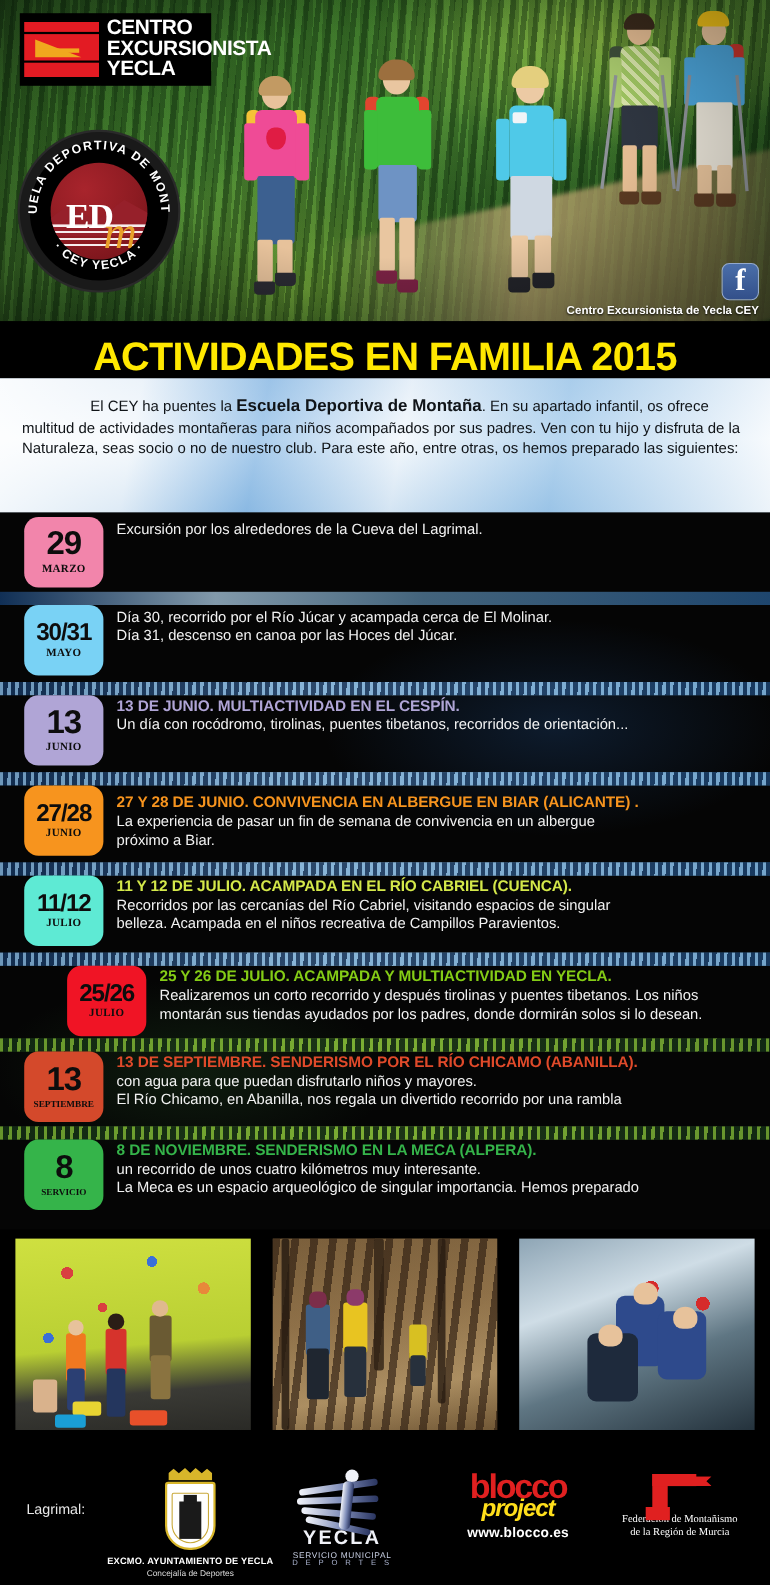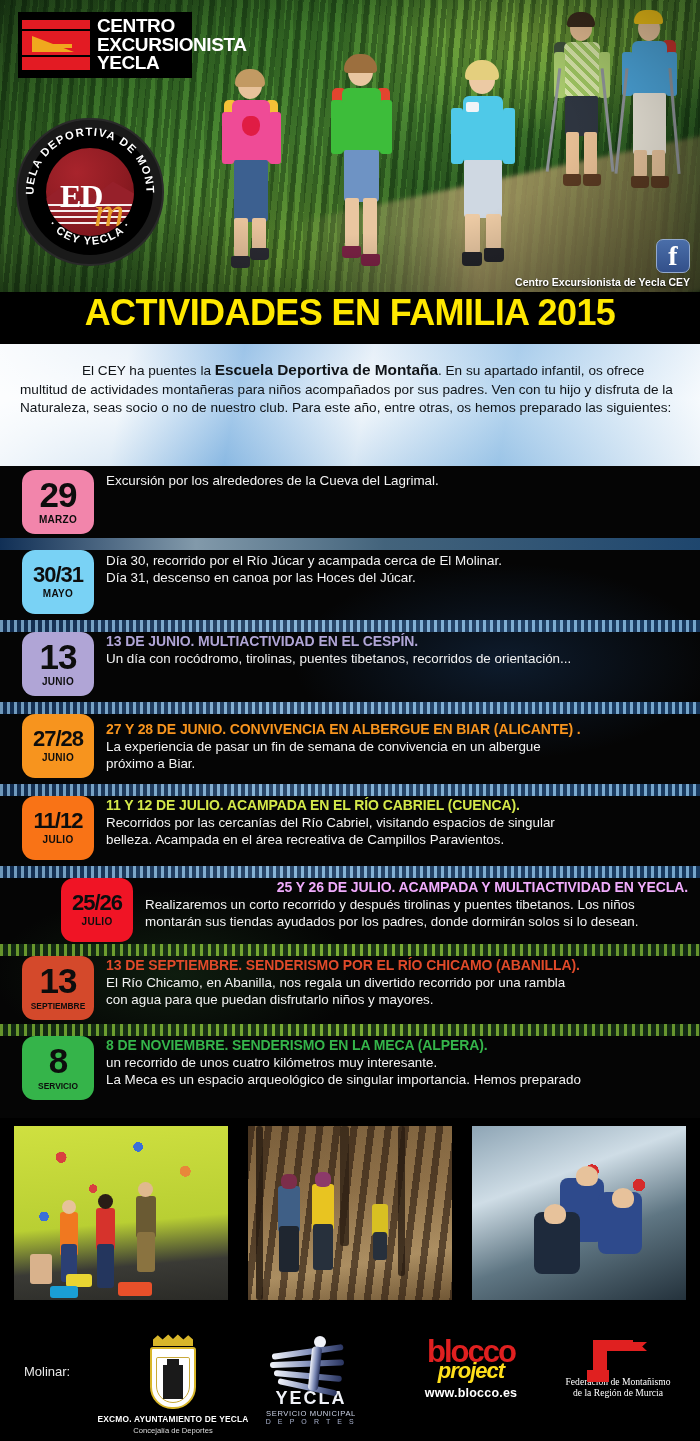--- a/index.html
+++ b/index.html
@@ -88,21 +88,21 @@
     width:34px; height:34px; border-radius:7px; margin-left:auto;
     background: linear-gradient(180deg,#4a6ea9 0%,#33508a 100%);
     border:1px solid #93a9cd; color:#fff; font-family:"Liberation Serif", serif;
     font-weight:bold; font-size:28px; line-height:32px; text-align:center;
   }
   .fb-caption { color:#fff; font-size:10.5px; font-weight:bold; margin-top:3px; text-shadow:0 1px 2px #000; }
 
   
   .title-band {
     position:absolute; left:0; top:292px; width:700px; height:64px;
-    background:#000; display:flex; align-items:flex-start; justify-content:center;
+    background:#000; display:flex; align-items:center; justify-content:center;
   }
   .title-band h1 {
     color:#ffe800; font-size:36px; font-weight:bold; letter-spacing:-.6px;
     white-space:nowrap; font-family:"Liberation Sans", sans-serif;
   }
 
   
   .intro {
     position:absolute; left:0; top:344px; width:700px; height:122px;
     background:
@@ -138,23 +138,23 @@
       repeating-linear-gradient(92deg, rgba(150,210,60,.7) 0 3px, rgba(18,42,20,.85) 3px 8px),
       linear-gradient(90deg,#1a3a16,#6d9a32 50%,#17331a 100%);
   }
 
   .act { position:absolute; left:0; width:700px; display:flex; align-items:flex-start; }
   .badge {
     flex:0 0 auto; width:72px; height:64px; border-radius:13px;
     margin-left:22px; color:#0d0d0d; text-align:center;
     display:flex; flex-direction:column; align-items:center; justify-content:center;
   }
-  .badge .day { font-size:35px; font-weight:bold; line-height:.92; letter-spacing:-1px; }
+  .badge .day { font-size:30px; font-weight:bold; line-height:.92; letter-spacing:-1px; }
   .badge .day.small { font-size:22px; }
-  .badge .mon { font-size:10px; font-weight:bold; letter-spacing:.3px; margin-top:3px; }
+  .badge .mon { font-size:10px; font-weight:bold; letter-spacing:.3px; margin-top:3px;font-family:Liberation Serif, serif; }
   .badge .mon.tiny { font-size:8.4px; letter-spacing:0; }
   .act-text { flex:1; padding-left:12px; padding-right:12px; padding-top:2px; }
   .act-title { font-size:14px; font-weight:bold; line-height:1.12; letter-spacing:-.1px; }
   .act-desc { color:#f2f2f2; font-size:13.4px; line-height:1.2; margin-top:1px; }
 
   
   .strip { position:absolute; left:0; top:1118px; width:700px; height:190px; background:#000; }
   .ph { position:absolute; top:8px; height:174px; overflow:hidden; background:#111; }
   .ph1 { left:14px; width:214px;
     background:
@@ -404,50 +404,50 @@
             <div class="day small">27/28</div>
             <div class="mon">JUNIO</div>
           </div>
           <div class="act-text">
             <div class="act-title" style="color: rgb(247, 148, 30);">27 Y 28 DE JUNIO. CONVIVENCIA EN ALBERGUE EN BIAR (ALICANTE) .</div>
             <div class="act-desc">La experiencia de pasar un fin de semana de convivencia en un albergue</div>
             <div class="act-desc">próximo a Biar.</div>
           </div>
         </div>
         <div class="act" style="top: 330px;">
-          <div class="badge" style="background: #f97316;">
+          <div class="badge" style="background: #5eead4;">
             <div class="day small">11/12</div>
             <div class="mon">JULIO</div>
           </div>
           <div class="act-text">
             <div class="act-title" style="color: rgb(212, 232, 74);">11 Y 12 DE JULIO. ACAMPADA EN EL RÍO CABRIEL (CUENCA).</div>
             <div class="act-desc">Recorridos por las cercanías del Río Cabriel, visitando espacios de singular</div>
-            <div class="act-desc">belleza. Acampada en el área recreativa de Campillos Paravientos.</div>
+            <div class="act-desc">belleza. Acampada en el niños recreativa de Campillos Paravientos.</div>
           </div>
         </div>
         <div class="act" style="top: 412px; padding-left: 39px;">
           <div class="badge" style="background: rgb(240, 20, 37);">
             <div class="day small">25/26</div>
             <div class="mon">JULIO</div>
           </div>
           <div class="act-text">
-            <div class="act-title" style="color: #f0abfc; text-align: right;">25 Y 26 DE JULIO. ACAMPADA Y MULTIACTIVIDAD EN YECLA.</div>
+            <div class="act-title" style="color: #84cc16;">25 Y 26 DE JULIO. ACAMPADA Y MULTIACTIVIDAD EN YECLA.</div>
             <div class="act-desc">Realizaremos un corto recorrido y después tirolinas y puentes tibetanos. Los niños</div>
             <div class="act-desc">montarán sus tiendas ayudados por los padres, donde dormirán solos si lo desean.</div>
           </div>
         </div>
         <div class="act" style="top: 490px;">
           <div class="badge" style="background: rgb(212, 73, 43);">
             <div class="day">13</div>
             <div class="mon tiny">SEPTIEMBRE</div>
           </div>
           <div class="act-text">
             <div class="act-title" style="color: rgb(224, 74, 42);">13 DE SEPTIEMBRE. SENDERISMO POR EL RÍO CHICAMO (ABANILLA).</div>
+            <div class="act-desc">con agua para que puedan disfrutarlo niños y mayores.</div>
             <div class="act-desc">El Río Chicamo, en Abanilla, nos regala un divertido recorrido por una rambla</div>
-            <div class="act-desc">con agua para que puedan disfrutarlo niños y mayores.</div>
           </div>
         </div>
         <div class="act" style="top: 570px;">
           <div class="badge" style="background: rgb(53, 180, 74);">
             <div class="day">8</div>
             <div class="mon tiny">SERVICIO</div>
           </div>
           <div class="act-text">
             <div class="act-title" style="color: rgb(53, 180, 74);">8 DE NOVIEMBRE. SENDERISMO EN LA MECA (ALPERA).</div>
             <div class="act-desc">un recorrido de unos cuatro kilómetros muy interesante.</div>
@@ -490,21 +490,21 @@
       <div class="ph-kid" style="left:88px;top:52px;width:44px;height:64px;background:#2e4a8c;border-radius:8px;"></div>
       <div class="ph-kid" style="left:62px;top:86px;width:46px;height:62px;background:#1e2a3c;border-radius:8px;"></div>
       <div class="ph-kid" style="left:126px;top:66px;width:44px;height:62px;background:#2e4a8c;border-radius:8px;"></div>
       <div class="ph-kid" style="left:104px;top:40px;width:22px;height:20px;border-radius:50% 50% 40% 40%;background:#e7c29b;"></div>
       <div class="ph-kid" style="left:72px;top:78px;width:22px;height:20px;border-radius:50% 50% 40% 40%;background:#e7c29b;"></div>
       <div class="ph-kid" style="left:140px;top:62px;width:22px;height:20px;border-radius:50% 50% 40% 40%;background:#e7c29b;"></div>
     </div>
   </div>
 
   <div class="footer">
-    <div class="colabora">Molinar:</div>
+    <div class="colabora">Lagrimal:</div>
 
     <div class="logo-block lg-ayto">
       <div class="crown"></div>
       <div class="shield">
         <div class="sfield"></div>
           <div class="tower"></div>
       </div>
       <div class="lg-cap1">EXCMO. AYUNTAMIENTO DE YECLA</div>
       <div class="lg-cap2">Concejalía de Deportes</div>
     </div>

